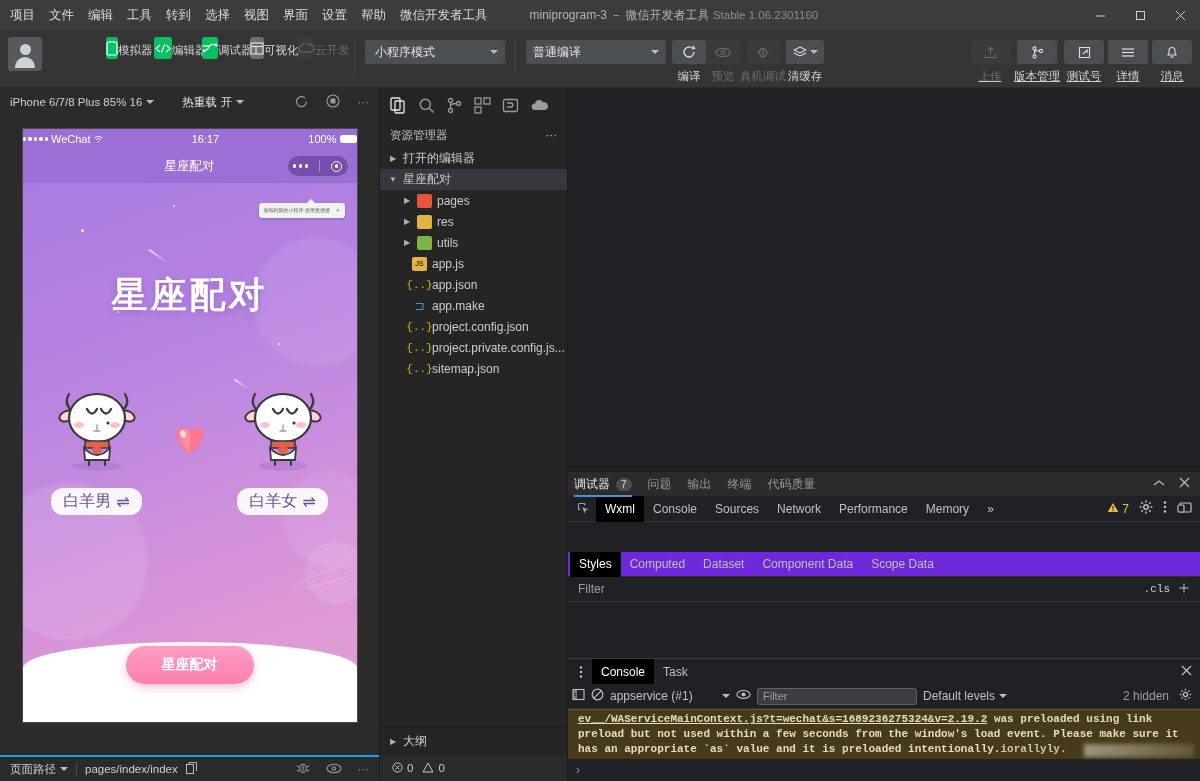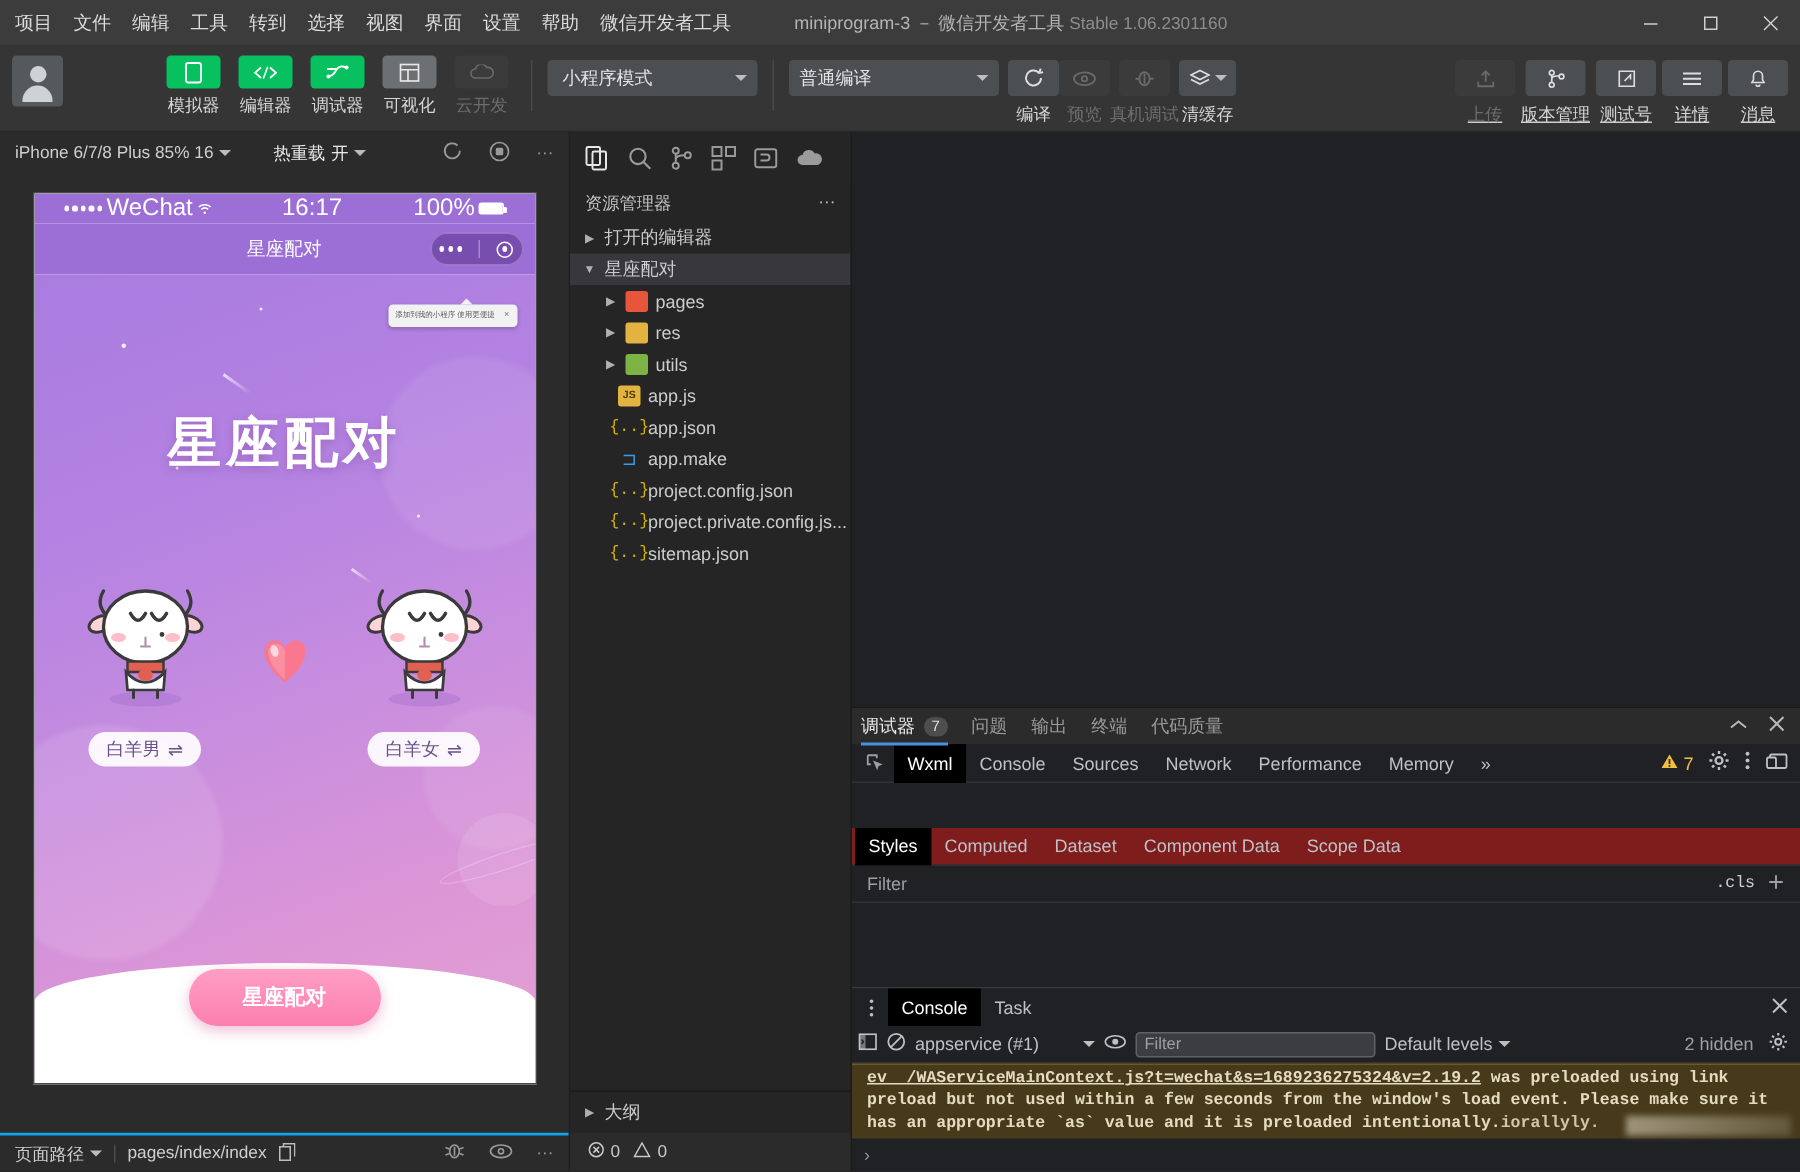--- a/index.html
+++ b/index.html
@@ -34,21 +34,21 @@
     background:#55595c; display:flex; align-items:flex-end; justify-content:center; overflow:hidden;
   }
   .avatar .head { width:11px;height:11px;border-radius:50%;background:#cfd2d4; margin-bottom:-1px; position:relative; }
   .avatar .body { position:absolute; width:20px;height:11px;border-radius:10px 10px 0 0;background:#cfd2d4; margin-bottom:0; }
   .avatar-inner{ position:relative; width:34px;height:34px; }
   .avatar-inner .head{ position:absolute; left:11.5px; top:7px; }
   .avatar-inner .body{ position:absolute; left:7px; top:20px; }
 
   .tb-group { display:flex; align-items:flex-start; gap:2px; }
   .tb-btn {
-    width:46px; display:flex; flex-direction:column; align-items:center; padding-top:7px; cursor:default;
+    width:46px; display:flex; flex-direction:row; align-items:center; padding-top:7px; cursor:default;
   }
   .tb-ico {
     width:36px; height:22px; border-radius:3px; display:flex; align-items:center; justify-content:center;
     background:#07c160; color:#fff;
   }
   .tb-ico.gray { background:#6d7073; color:#e6e6e6; }
   .tb-ico.dim  { background:#3b3b3b; color:#6a6a6a; }
   .tb-lbl { font-size:11.5px; margin-top:4px; color:#d6d6d6; white-space:nowrap; }
   .tb-lbl.dim { color:#6d6d6d; }
 
@@ -77,22 +77,22 @@
   .simbar .dev { display:flex; align-items:center; gap:4px; }
   .simbar .hot { margin-left:28px; display:flex; align-items:center; gap:4px; }
   .simbar .hot b { font-weight:400; color:#e8e8e8; }
   .simbar .icons { margin-left:auto; display:flex; align-items:center; gap:18px; color:#9a9a9a; }
 
   .phone-area { flex:1; display:flex; justify-content:center; padding-top:12px; background:#2b2b2b; position:relative; }
   .phone {
     width:336px; height:595px; background:#fff; border:1px solid #4a4a4a; overflow:hidden; position:relative;
   }
   .ph-status {
-    height:20px; background:#9b6fd6; display:flex; align-items:center; color:#fff; font-size:16px;
-    padding:0 20px; justify-content:space-between;
+    height:20px; background:#9b6fd6; display:flex; align-items:center; color:#fff; font-size:11px;
+    padding:0 0; justify-content:space-between;
   }
   .ph-status .left { display:flex; align-items:center; gap:3px; }
   .dots { display:flex; gap:2px; }
   .dot { width:3.5px;height:3.5px;border-radius:50%; background:#fff; }
   .batt { width:17px;height:8px;border:1px solid #fff; border-radius:2px; position:relative; }
   .batt:after{content:"";position:absolute;right:-3px;top:2px;width:2px;height:4px;background:#fff;border-radius:0 1px 1px 0;}
   .batt i{display:block;height:100%;background:#fff;width:100%;}
   .ph-nav {
     height:34px; background:#9b6fd6; display:flex; align-items:center; justify-content:center;
     color:#fff; font-size:12.5px; position:relative;
@@ -136,21 +136,21 @@
   .star { position:absolute; width:3px;height:3px;border-radius:50%;background:rgba(255,255,255,.85); }
   .streak{position:absolute;width:22px;height:2px;background:linear-gradient(90deg,rgba(255,255,255,.7),transparent);transform:rotate(35deg);}
   .planet{position:absolute;right:-10px;bottom:120px;width:62px;height:62px;border-radius:50%;background:rgba(255,255,255,.10);}
   .planet:after{content:"";position:absolute;left:-14px;top:26px;width:90px;height:10px;border-radius:50%;border:1.5px solid rgba(255,255,255,.22);transform:rotate(-18deg);}
 
   .chars { position:absolute; left:0; right:0; top:195px; display:flex; justify-content:space-between; padding:0 28px; align-items:flex-start; }
   .char { width:92px; display:flex; flex-direction:column; align-items:center; }
   .goat { width:88px; height:98px; position:relative; }
   .pill {
     margin-top:12px; background:rgba(255,255,255,.92); border-radius:12px; padding:3px 12px;
-    font-size:12px; color:#6a4f8a; display:flex; align-items:center; gap:5px; white-space:nowrap;
+    font-size:16px; color:#6a4f8a; display:flex; align-items:center; gap:5px; white-space:nowrap;
   }
   .heart { position:absolute; left:50%; top:238px; transform:translateX(-50%); }
   .btn-match {
     position:absolute; left:50%; transform:translateX(-50%); bottom:40px;
     width:128px; height:38px; border-radius:19px;
     background:linear-gradient(180deg,#ff9ec4 0%,#fb7fb0 100%);
     color:#fff; font-size:14px; font-weight:700; display:flex; align-items:center; justify-content:center;
     box-shadow:0 3px 9px rgba(220,110,160,.45);
   }
   .ph-white{ position:absolute; left:0;right:0;bottom:0;height:82px;background:#fff;border-radius:50% 50% 0 0 / 26px 26px; }
@@ -198,21 +198,21 @@
     height:26px; background:#202124; display:flex; align-items:center; gap:0; padding:0 2px;
     font-size:12px; color:#c0c0c0; border-bottom:1px solid #313236;
   }
   .dt-bar2 .ic { width:26px; display:flex; align-items:center; justify-content:center; color:#9aa0a6; }
   .dt2-tab { padding:0 9px; height:26px; line-height:26px; color:#bdc1c6; }
   .dt2-tab.active { background:#000; color:#fff; }
   .dt-bar2 .right { margin-left:auto; display:flex; align-items:center; gap:10px; padding-right:6px; }
   .warnbadge { display:flex; align-items:center; gap:3px; color:#f0c040; font-size:12px; }
 
   .dt-panel-empty { height:30px; background:#202124; }
-  .styles-bar { height:25px; background:#7f1d1d; display:flex; align-items:center; padding:0 2px; font-size:12px; border-bottom:1px solid #313236;}
+  .styles-bar { height:25px; background:#6d28d9; display:flex; align-items:center; padding:0 2px; font-size:12px; border-bottom:1px solid #313236;}
   .st-tab { padding:0 9px; height:25px; line-height:25px; color:#bdc1c6;}
   .st-tab.active{ background:#000; color:#fff;}
   .filter-row { height:25px; display:flex; align-items:center; padding:0 10px; font-size:12px; color:#9aa0a6; border-bottom:1px solid #313236;}
   .filter-row .right{ margin-left:auto; display:flex; align-items:center; gap:8px; }
   .cls { font-family:"Liberation Mono", monospace; color:#cfcfcf; font-size:11px; }
   .styles-body { flex:1; background:#202124; }
 
   .console-wrap { border-top:1px solid #3a3a3a; display:flex; flex-direction:column; }
   .console-tabbar { height:25px; background:#202124; display:flex; align-items:center; gap:0; padding:0 2px; font-size:12px; }
   .console-tabbar .right{ margin-left:auto; padding-right:6px; color:#bdc1c6;}

